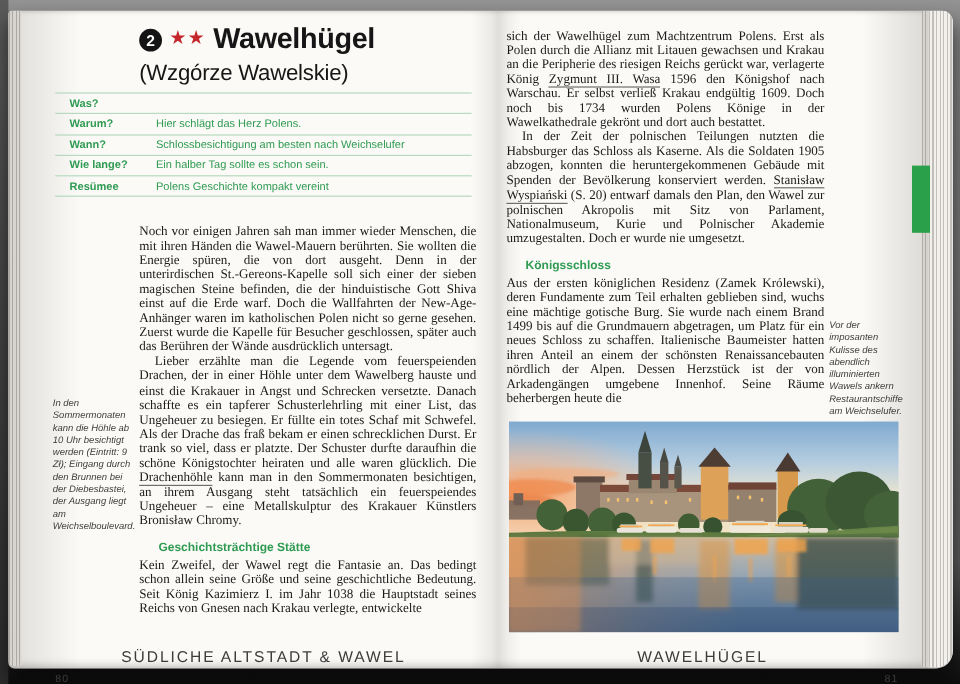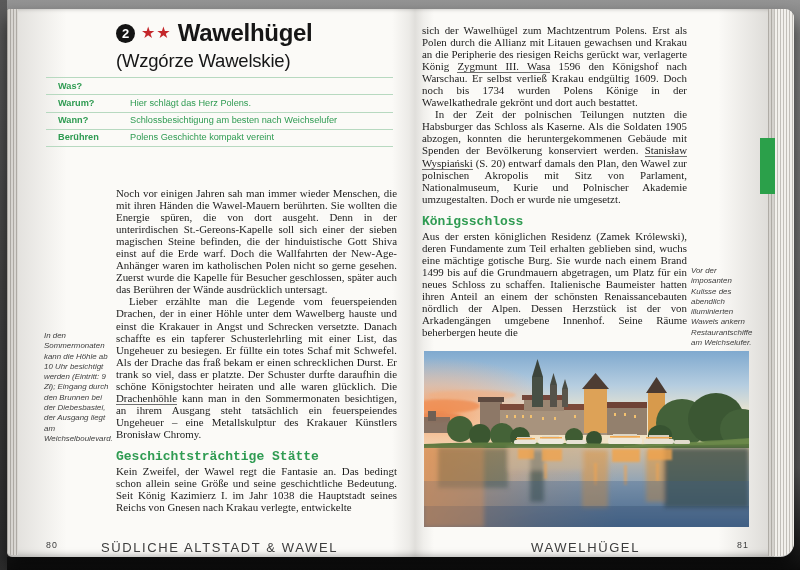--- a/index.html
+++ b/index.html
@@ -34,27 +34,27 @@
   .info-row{display:flex;border-top:1px solid #b7d9c0;padding:2.5px 0 2px 0;}
   .info-row:last-child{border-bottom:1px solid #b7d9c0;}
   .info-label{width:72px;flex:0 0 auto;font-weight:bold;margin-left:12px;}
   .info-value{flex:1;}
   .body-col{position:absolute;color:#1b1b1b;font-family:"Liberation Serif",serif;
     font-size:10.9px;line-height:12.05px;text-align:justify;}
   .body-left{left:116px;top:187px;width:281px;}
   .body-right{left:422px;top:24px;width:265px;}
   .body-col p{margin:0;}
   .p-indent{text-indent:13px;}
-  .green-head{font-family:Liberation Mono, monospace;font-size:13px;font-weight:bold;color:#2f9b52;
-    margin:11px 0 2px 0;text-align:left;}
+  .green-head{font-family:Liberation Sans, sans-serif;font-size:10px;font-weight:bold;color:#2f9b52;
+    margin:11px 0 2px 16px;text-align:left;}
   .uref{border-bottom:1px solid #6e6e6e;}
   .margin-note{position:absolute;font-size:7.9px;line-height:10.3px;color:#3d3d3d;font-style:italic;}
   .note-left{left:44px;top:331px;width:66px;}
   .note-right{left:691px;top:266px;width:61px;}
-  .footer-num{position:absolute;top:540px;font-size:8.8px;letter-spacing:1px;color:#3c3c3c;}
+  .footer-num{position:absolute;top:560px;font-size:8.8px;letter-spacing:1px;color:#3c3c3c;}
   .footer-sec{position:absolute;top:540px;font-size:13px;letter-spacing:1.6px;color:#3c3c3c;text-align:center;}
   .num-80{left:46px;}
   .sec-left{left:46px;width:347px;}
   .sec-right{left:422px;width:327px;}
   .num-81{left:737px;}
   
   .photo{position:absolute;left:424px;top:351px;width:325px;height:176px;overflow:hidden;}
   .photo svg{display:block;width:100%;height:100%;}
 </style>
 </head>
@@ -85,21 +85,25 @@
     </div>
     <div class="info-row">
       <div class="info-label">Warum?</div>
       <div class="info-value">Hier schlägt das Herz Polens.</div>
     </div>
     <div class="info-row">
       <div class="info-label">Wann?</div>
       <div class="info-value">Schlossbesichtigung am besten nach Weichselufer</div>
     </div>
     <div class="info-row">
-      <div class="info-label">Berühren</div>
+      <div class="info-label">Wie lange?</div>
+      <div class="info-value">Ein halber Tag sollte es schon sein.</div>
+    </div>
+    <div class="info-row">
+      <div class="info-label">Resümee</div>
       <div class="info-value">Polens Geschichte kompakt vereint</div>
     </div>
   </div>
 
   <div class="margin-note note-left">In den Sommermonaten kann die Höhle ab 10 Uhr besichtigt werden (Eintritt: 9 Zł); Eingang durch den Brunnen bei der Diebesbastei, der Ausgang liegt am Weichselboulevard.</div>
 
   <div class="body-col body-left">
     <p>Noch vor einigen Jahren sah man immer wieder Menschen, die mit ihren Händen die Wawel-Mauern berührten. Sie wollten die Energie spüren, die von dort ausgeht. Denn in der unterirdischen St.-Gereons-Kapelle soll sich einer der sieben magischen Steine befinden, die der hinduistische Gott Shiva einst auf die Erde warf. Doch die Wallfahrten der New-Age-Anhänger waren im katholischen Polen nicht so gerne gesehen. Zuerst wurde die Kapelle für Besucher geschlossen, später auch das Berühren der Wände ausdrücklich untersagt.</p>
     <p class="p-indent">Lieber erzählte man die Legende vom feuerspeienden Drachen, der in einer Höhle unter dem Wawelberg hauste und einst die Krakauer in Angst und Schrecken versetzte. Danach schaffte es ein tapferer Schusterlehrling mit einer List, das Ungeheuer zu besiegen. Er füllte ein totes Schaf mit Schwefel. Als der Drache das fraß bekam er einen schrecklichen Durst. Er trank so viel, dass er platzte. Der Schuster durfte daraufhin die schöne Königstochter heiraten und alle waren glücklich. Die <span class="uref">Drachenhöhle</span> kann man in den Sommermonaten besichtigen, an ihrem Ausgang steht tatsächlich ein feuerspeiendes Ungeheuer – eine Metallskulptur des Krakauer Künstlers Bronisław Chromy.</p>
     <div class="green-head">Geschichtsträchtige Stätte</div>

